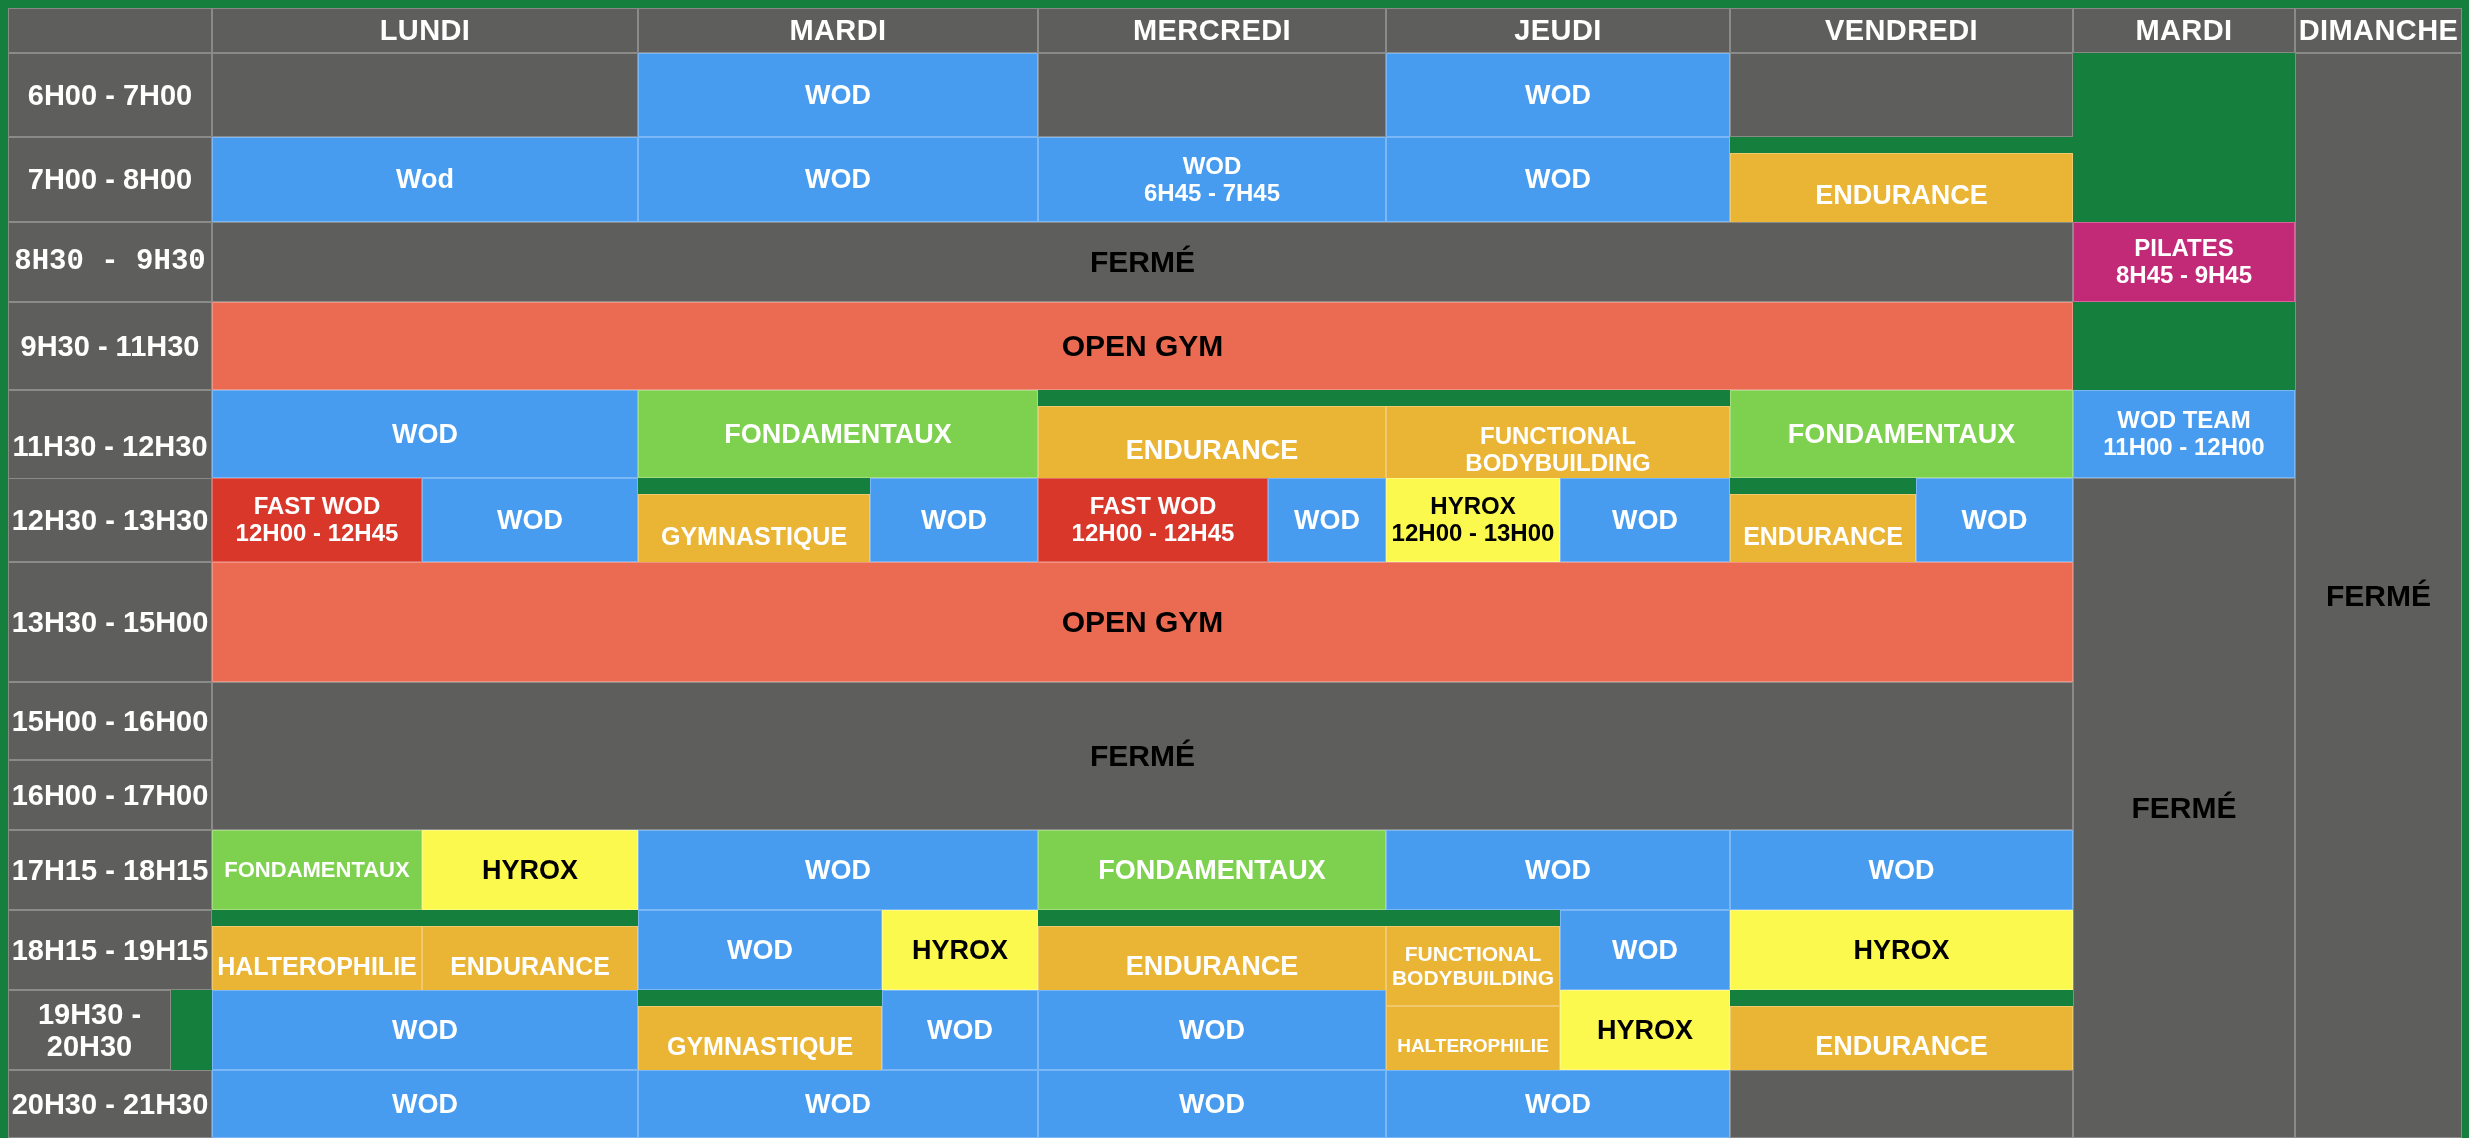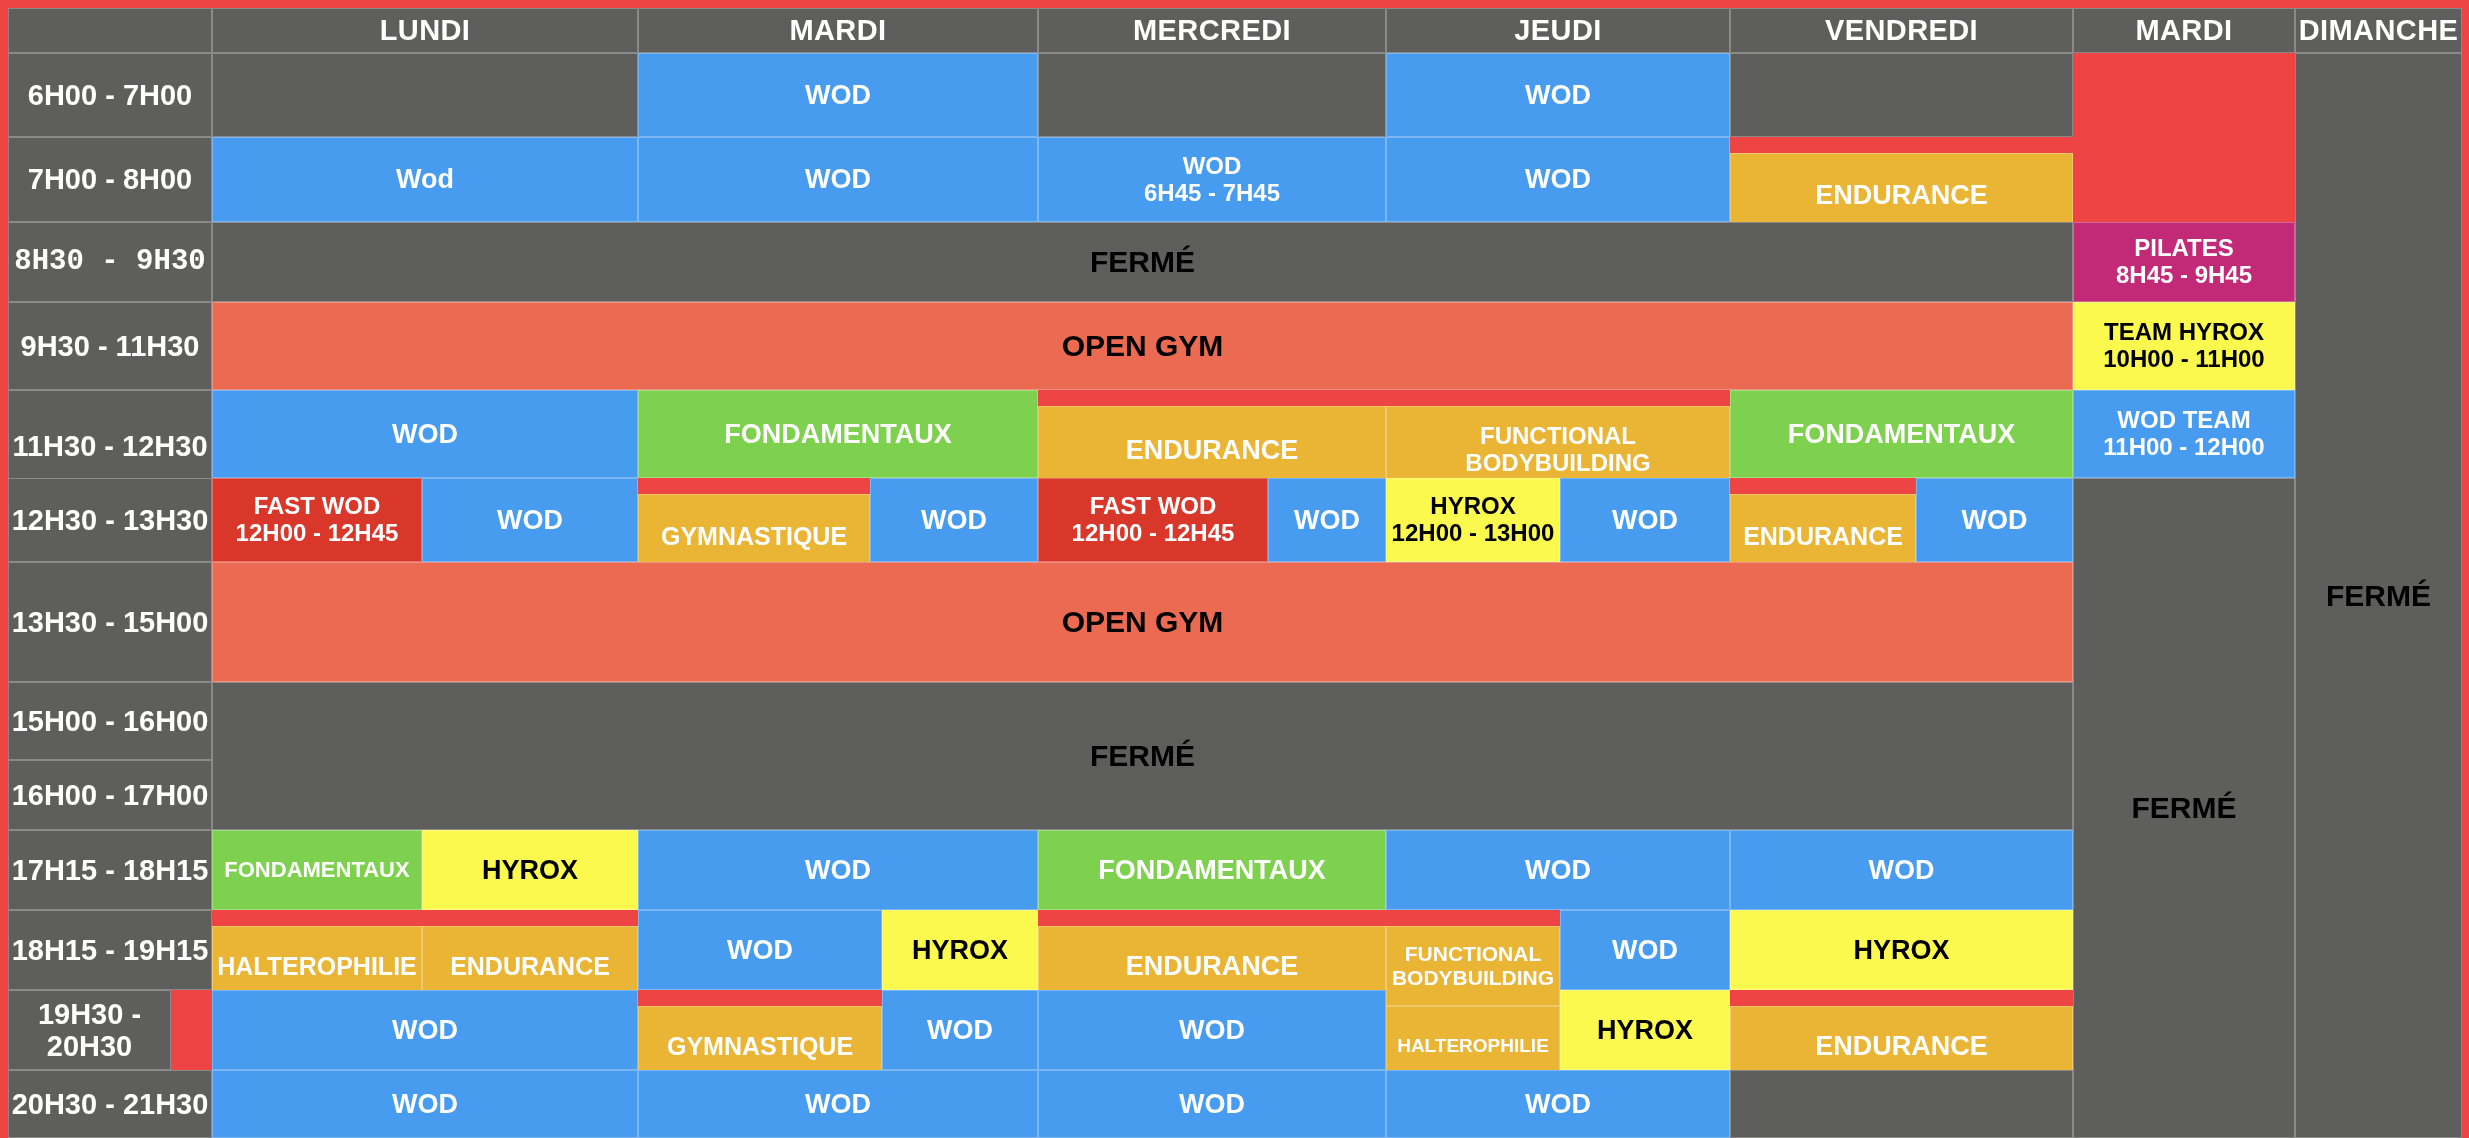--- a/index.html
+++ b/index.html
@@ -5,21 +5,21 @@
   html, body {
     margin: 0;
     padding: 0;
     background: #000000;
     font-family: "Liberation Sans", sans-serif;
   }
   #page {
     position: relative;
     width: 2469px;
     height: 1138px;
-    background: #ef4444;
+    background: #15803d;
     overflow: hidden;
   }
   .grid {
     position: absolute;
     left: 0;
     top: 0;
     width: 2469px;
     height: 1138px;
   }
   .cell {
@@ -138,24 +138,20 @@
       <div class="cell c-pink sz-md sub-md" style="left: 2073px; top: 222px; width: 222px; height: 80px;">
         <span class="l1">PILATES</span>
         <span class="l2">8H45 - 9H45</span>
       </div>
       <div class="cell c-grey timelbl" style="left: 8px; top: 302px; width: 204px; height: 88px;">
         <span class="l1">9H30 - 11H30</span>
       </div>
       <div class="cell c-salmon sz-xl" style="left: 212px; top: 302px; width: 1861px; height: 88px;">
         <span class="l1">OPEN GYM</span>
       </div>
-      <div class="cell c-yellow sz-md sub-md" style="left: 2073px; top: 302px; width: 222px; height: 88px;">
-        <span class="l1">TEAM HYROX</span>
-        <span class="l2">10H00 - 11H00</span>
-      </div>
       <div class="cell c-grey timelbl" style="left: 8px; top: 390px; width: 204px; height: 112px;">
         <span class="l1">11H30 - 12H30</span>
       </div>
       <div class="cell c-blue sz-lg" style="left: 212px; top: 390px; width: 426px; height: 88px;">
         <span class="l1">WOD</span>
       </div>
       <div class="cell c-green sz-lg" style="left: 638px; top: 390px; width: 400px; height: 88px;">
         <span class="l1">FONDAMENTAUX</span>
       </div>
       <div class="cell c-orange sz-lg" style="left: 1038px; top: 390px; width: 348px; height: 88px;">

